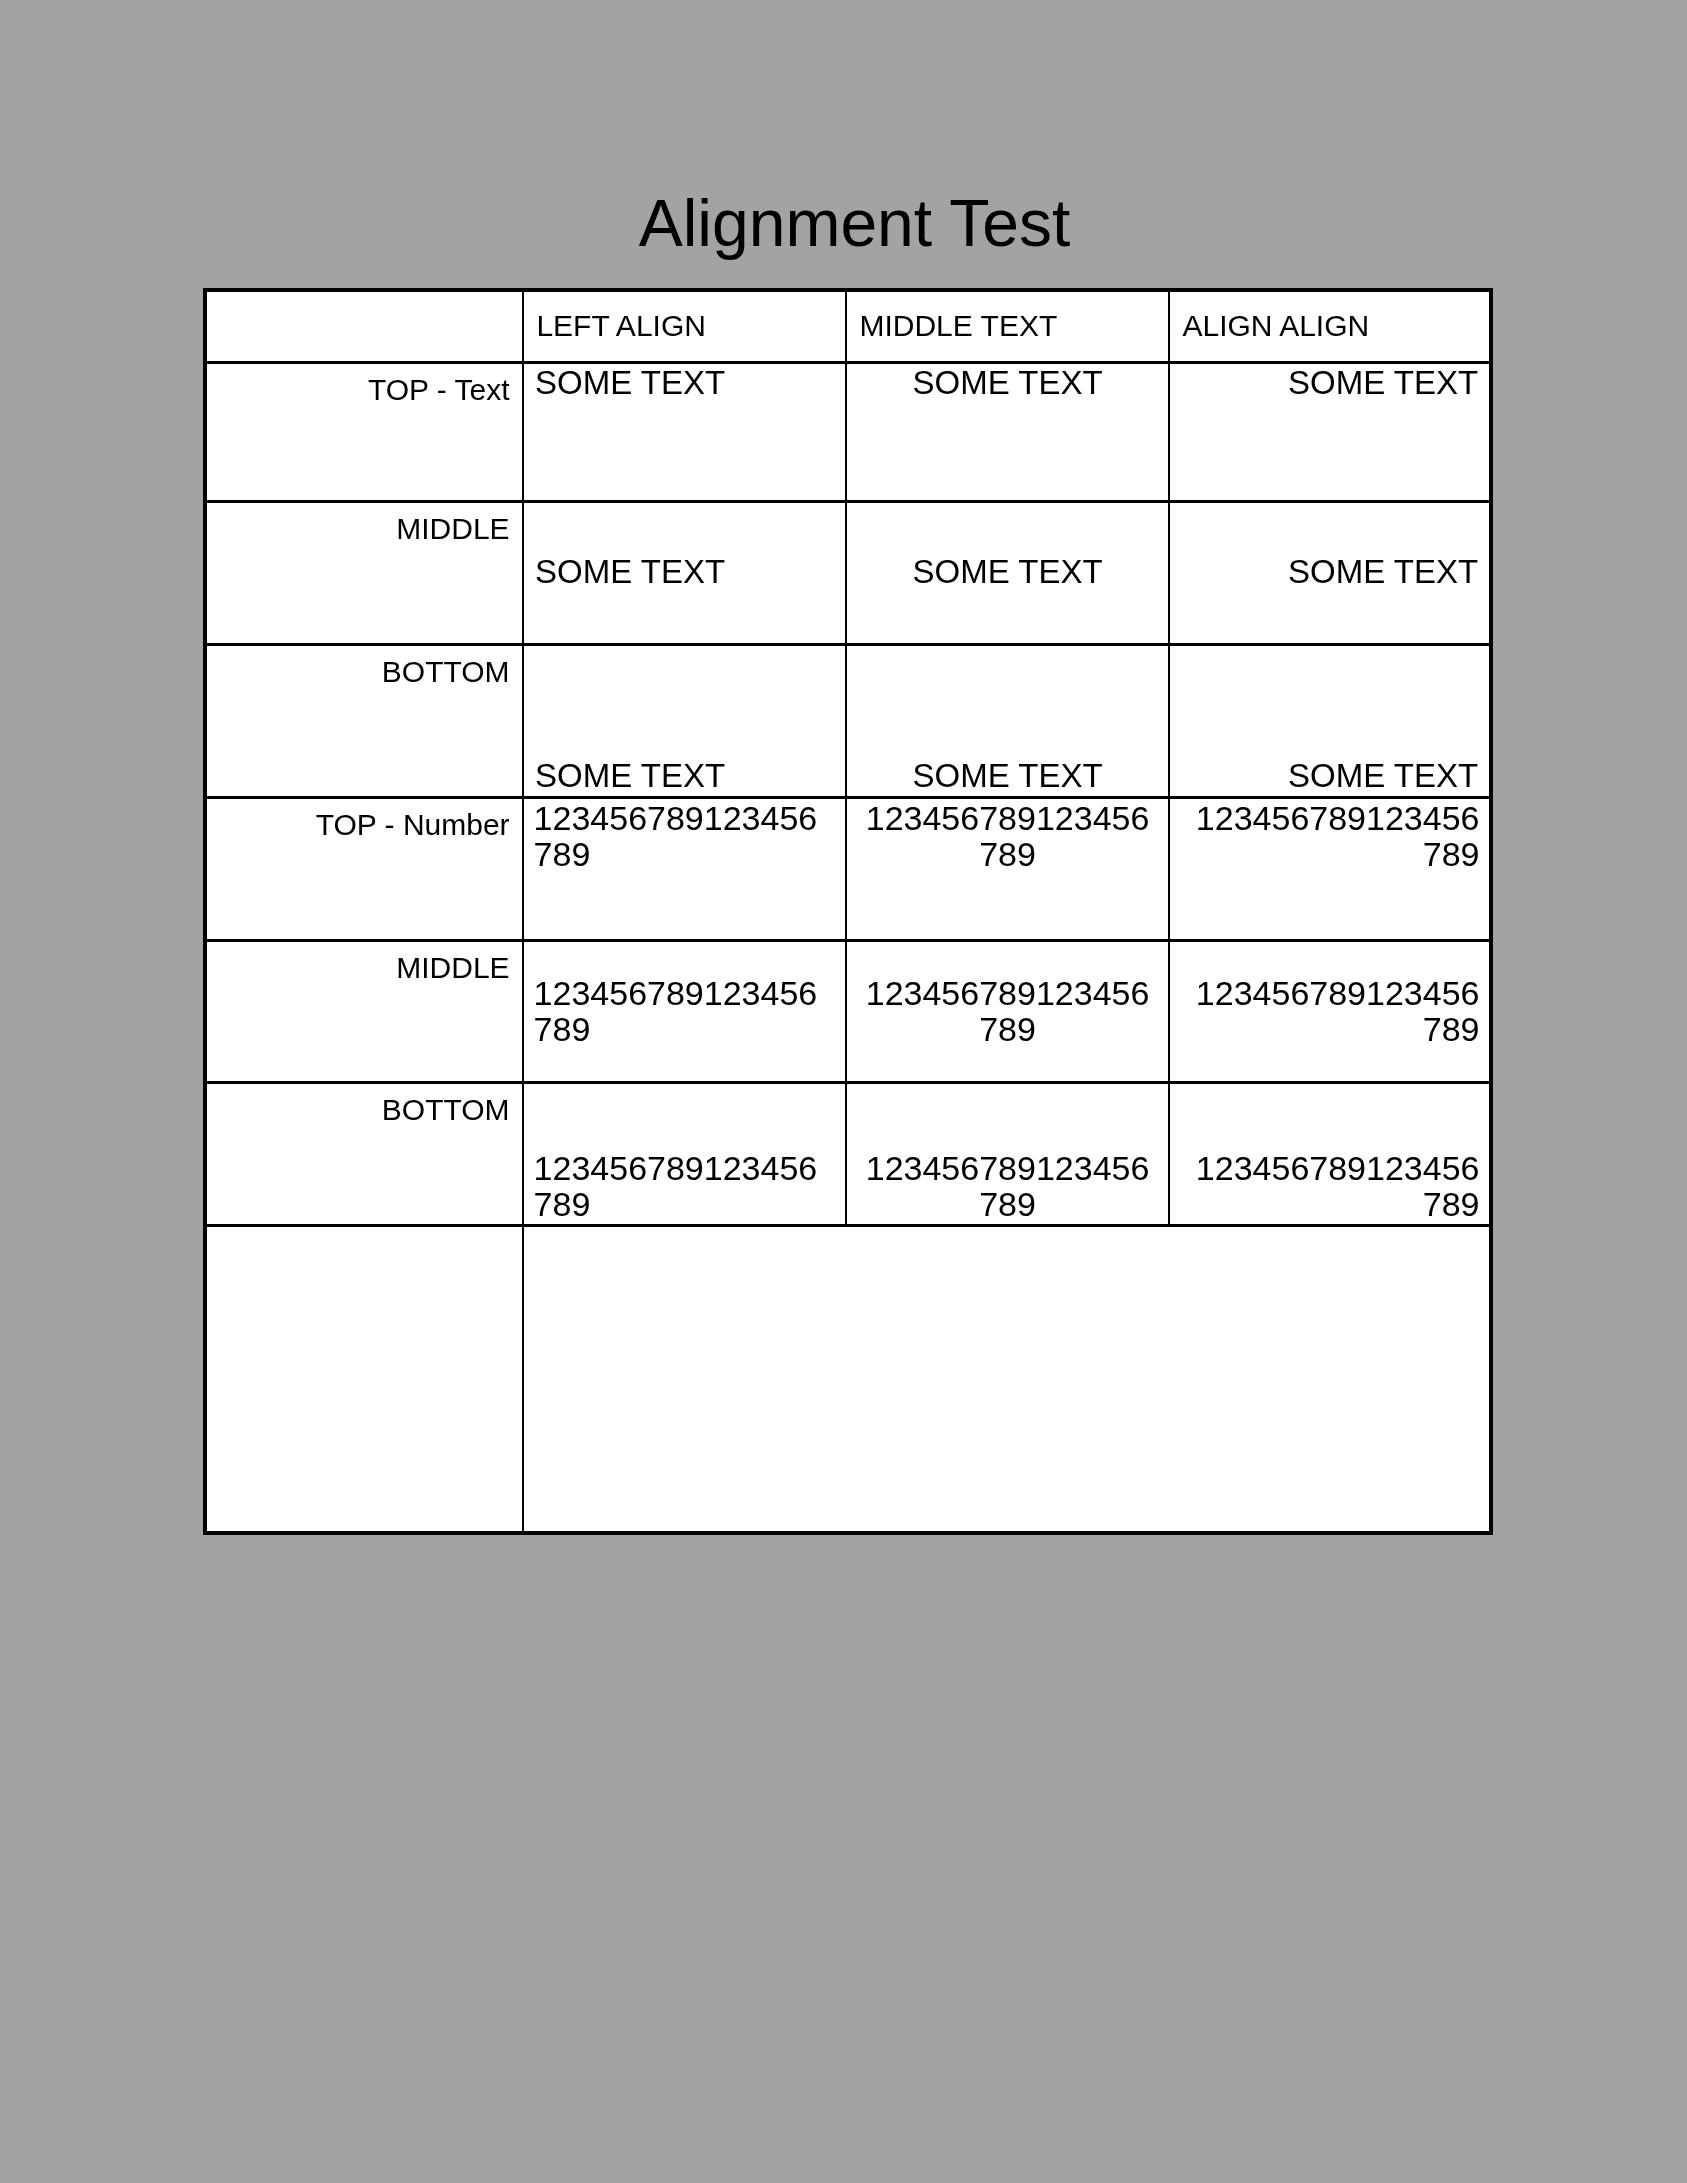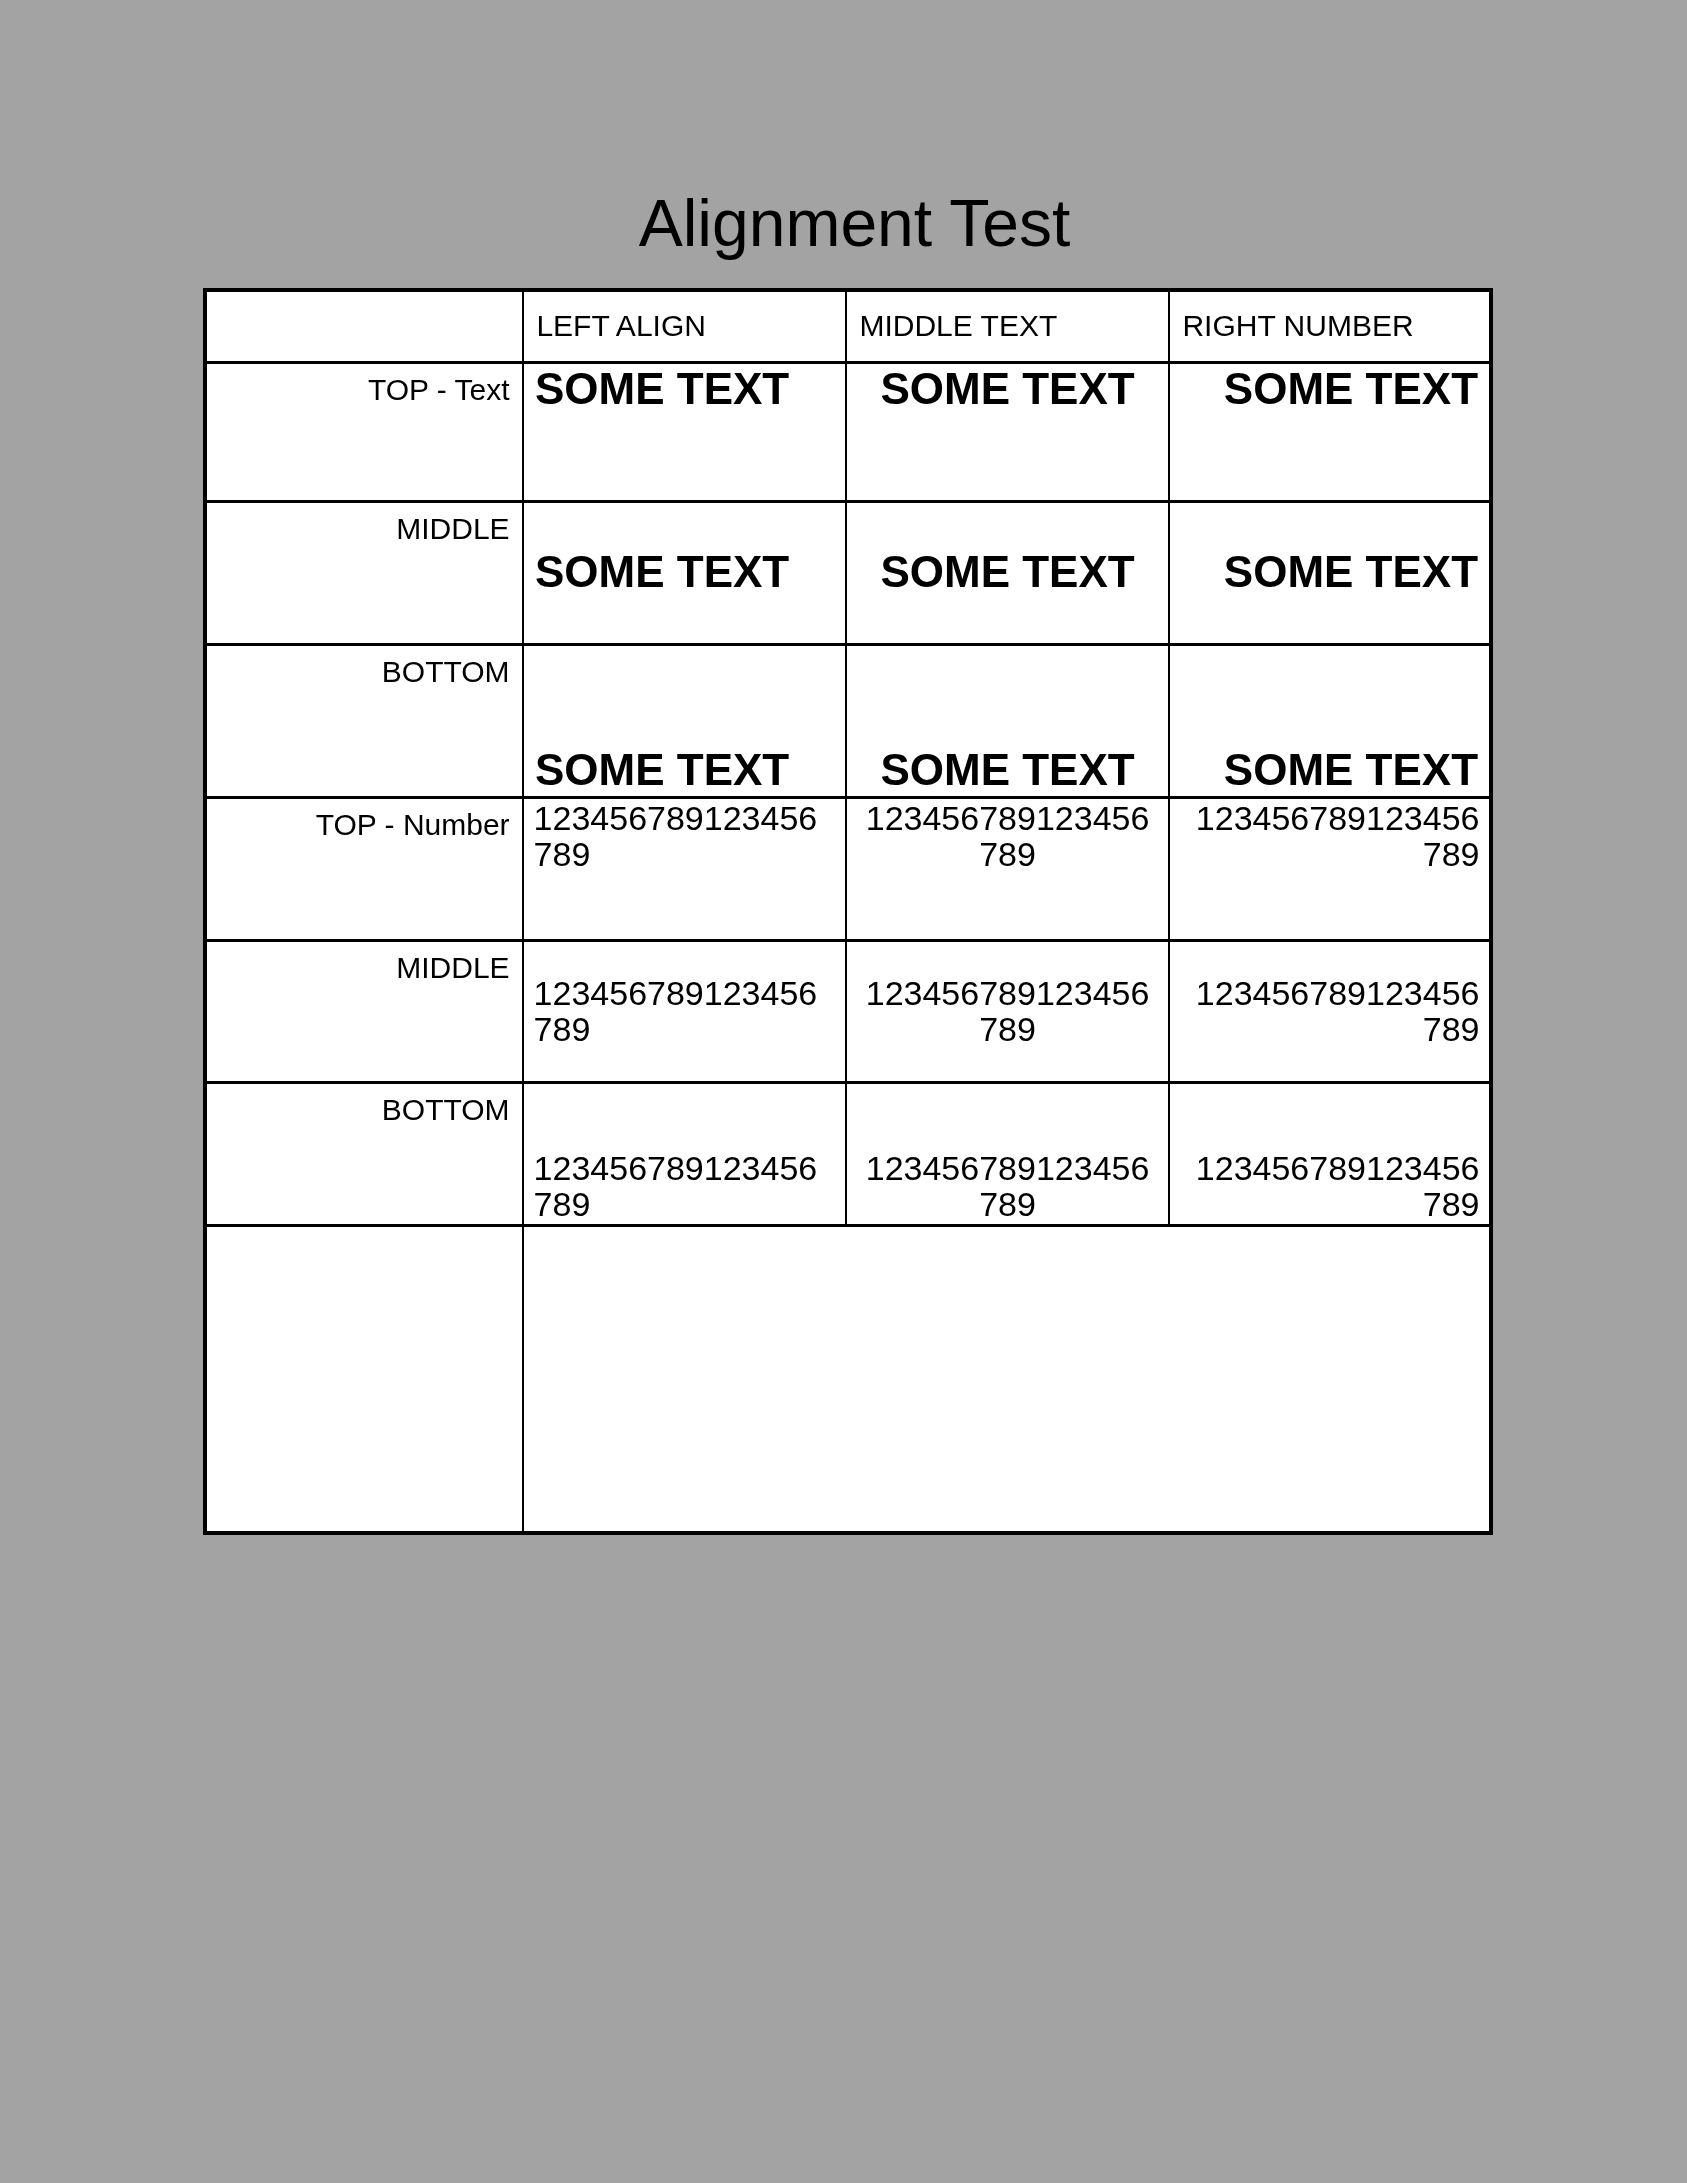--- a/index.html
+++ b/index.html
@@ -58,24 +58,23 @@
     line-height: 1.18;
     padding: 8.3px 12.4px 0 13.8px;
   }
   td.hdr-cell {
     vertical-align: middle;
     text-align: left;
     font-size: 30px;
     padding: 0 12.4px;
   }
   td.val {
-    font-size: 44px;
+    font-size: 33px;
     line-height: 1.10;
     padding: 1.4px 11px 1.4px 11px;
-    font-weight: bold;
   }
   td.num {
     font-size: 34px;
     line-height: 1.06;
     padding: 1.4px 9.6px 1.4px 9.6px;
     word-break: break-all;
   }
   td.comb-cell {
     vertical-align: middle;
     text-align: center;
@@ -110,21 +109,21 @@
       <col style="width:107px">
         <col style="width:108px">
         <col style="width:107px">
     </colgroup>
 
     <tbody>
         <tr class="r-header">
       <td class="label-cell"></td>
       <td class="hdr-cell" colspan="3">LEFT ALIGN</td>
       <td class="hdr-cell" colspan="3">MIDDLE TEXT</td>
-      <td class="hdr-cell" colspan="3">RIGHT NUMBER</td>
+      <td class="hdr-cell" colspan="3">ALIGN ALIGN</td>
     </tr>
 
     <tr class="r-top-text">
       <td class="label-cell">TOP - Text</td>
       <td class="val v-top a-left" colspan="3">SOME TEXT</td>
       <td class="val v-top a-center" colspan="3">SOME TEXT</td>
       <td class="val v-top a-right" colspan="3">SOME TEXT</td>
     </tr>
 
     <tr class="r-mid-text">

